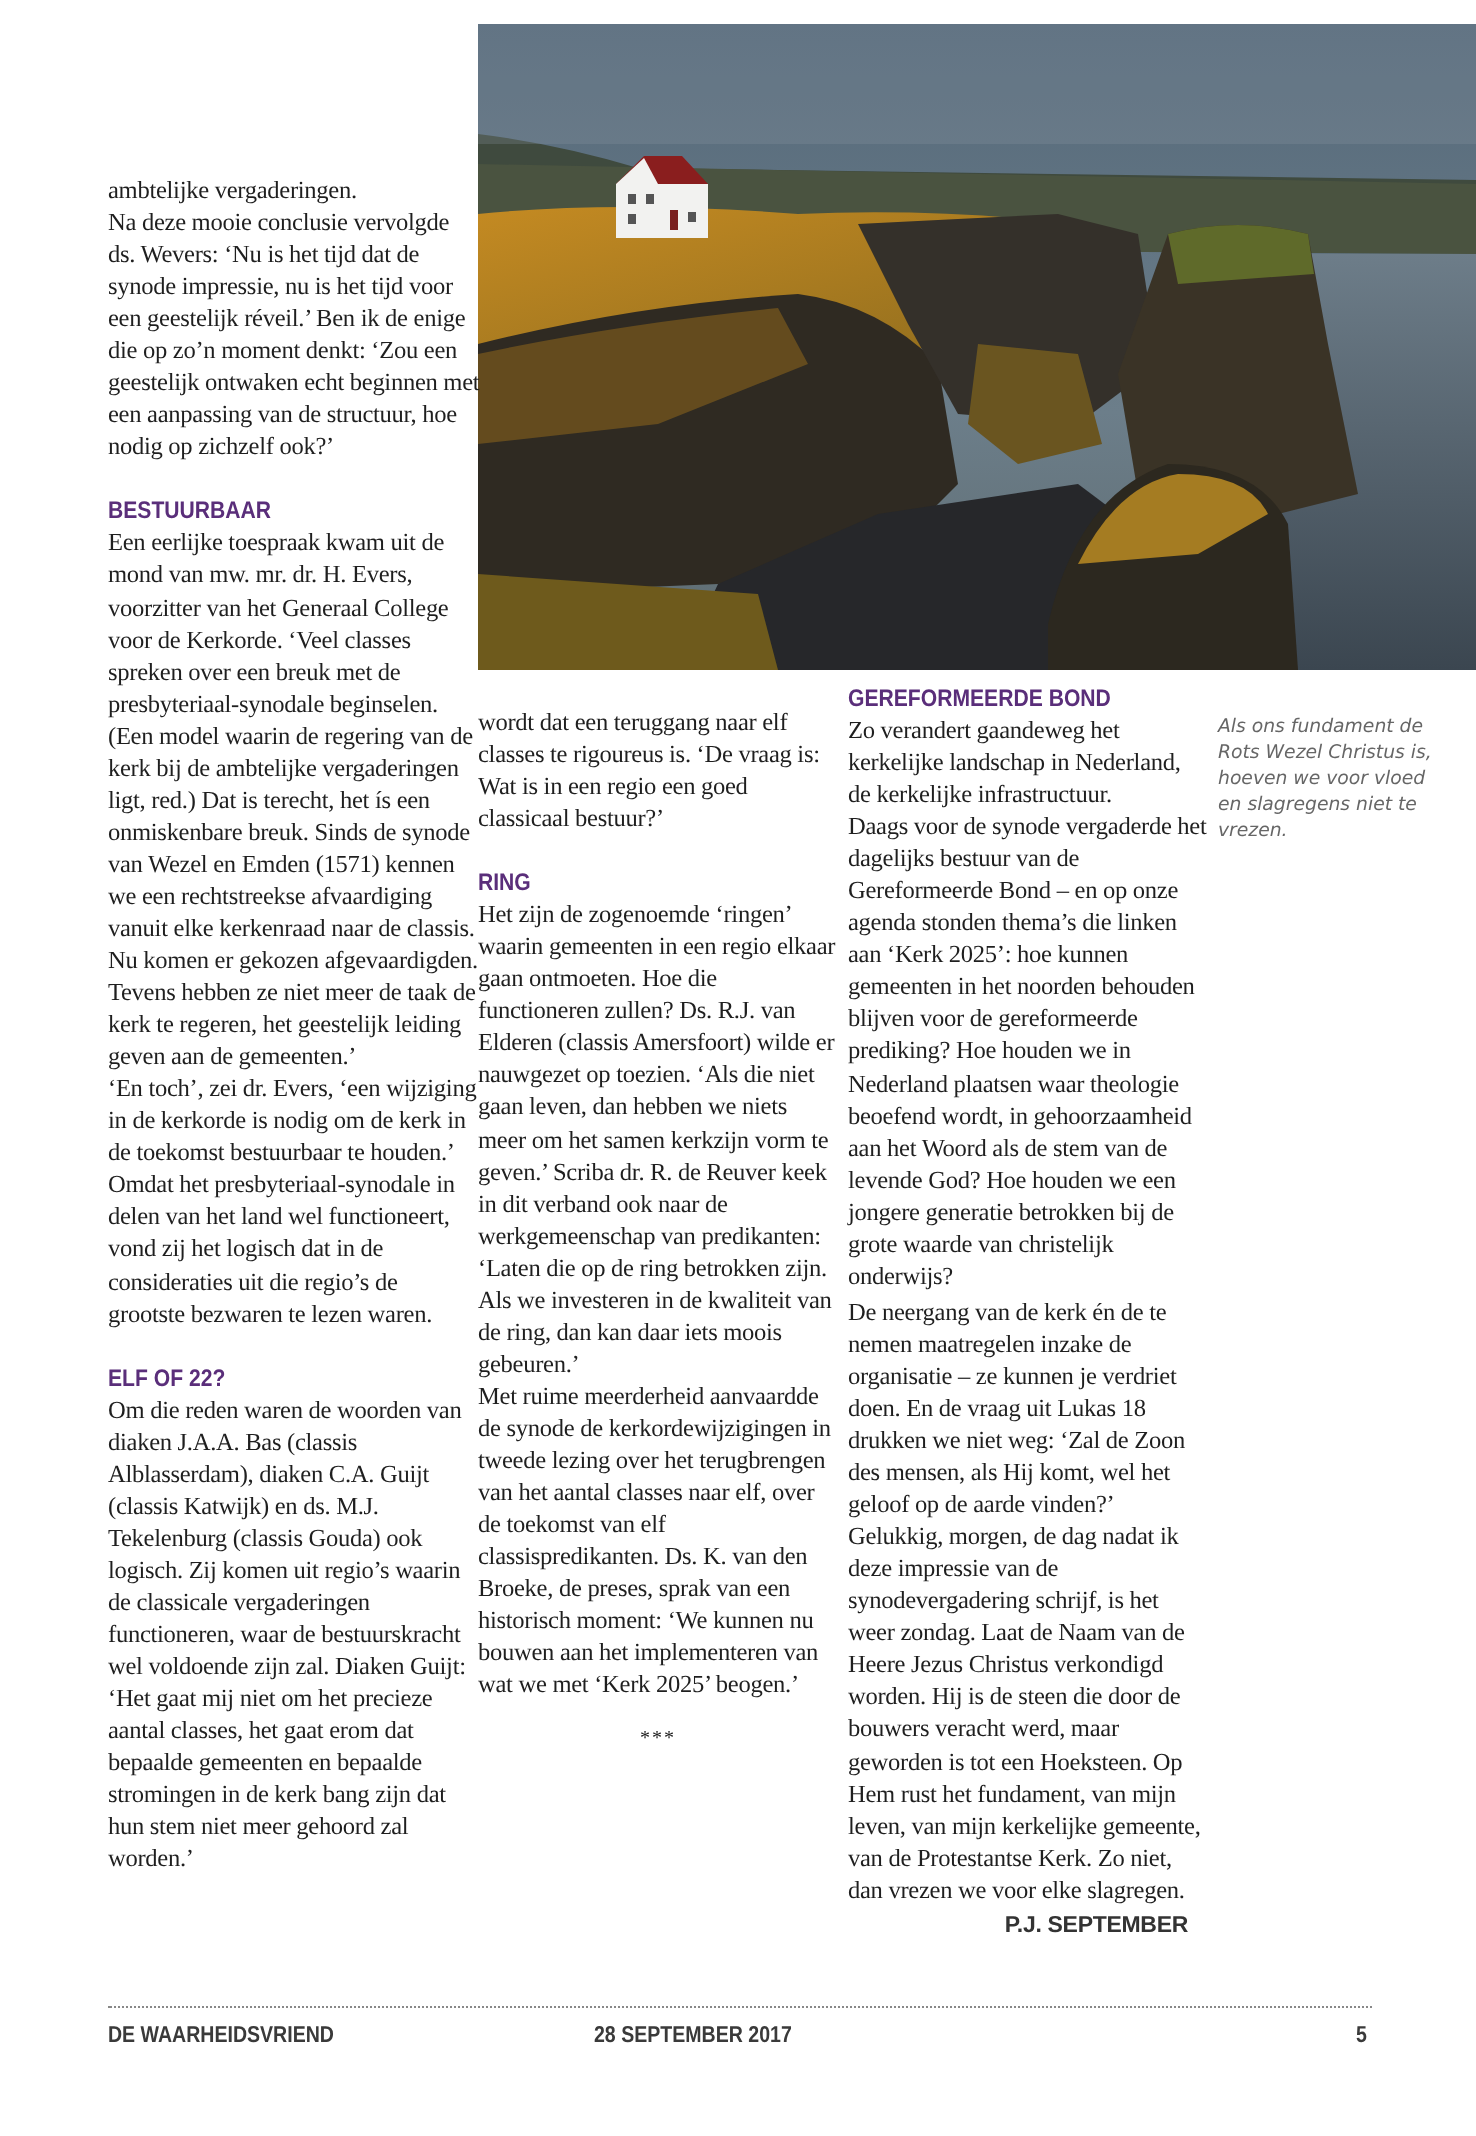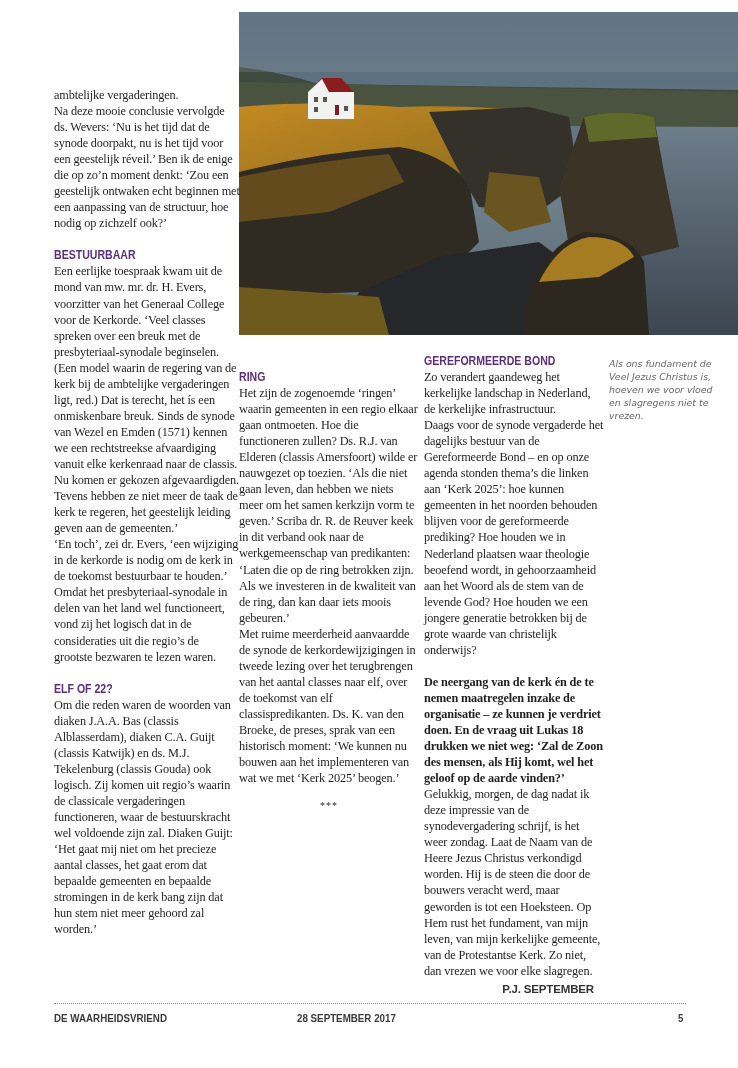--- a/index.html
+++ b/index.html
@@ -7,36 +7,36 @@
   .page { position: absolute; left: 0; top: 0; width: 738px; height: 1068px; }
   .col {
     position: absolute;
     font-family: "Liberation Serif", "DejaVu Serif", serif;
     font-size: 12.3px;
     line-height: 16.05px;
     color: #1f1f1f;
     letter-spacing: -0.15px;
   }
   .col p { margin: 0; }
-  .col p.gap { margin-top: 16px; font-weight: bold; }
+  .col p.gap { margin-top: 2px; }
   .col h3 {
     margin: 16px 0 0 0;
     font-family: "Liberation Sans", "DejaVu Sans", sans-serif;
     font-weight: bold;
     font-size: 12px;
     line-height: 16px;
     color: #5a2e7a;
     letter-spacing: 0;
     transform: scaleX(0.88);
     transform-origin: left center;
   }
   .col h3.first { margin-top: 0; }
   .col1 { left: 54px; top: 87px; width: 186px; }
   .col2 { left: 239px; top: 353px; width: 180px; }
-  .col3 { left: 424px; top: 353px; width: 180px; }
+  .col3 { left: 424px; top: 341px; width: 180px; }
   .stars { text-align: center; margin-top: 12px; font-size: 10px; letter-spacing: 1px; }
   .byline {
     text-align: right;
     font-family: "Liberation Sans", "DejaVu Sans", sans-serif;
     font-weight: bold;
     font-size: 11.5px;
     color: #333;
     margin-top: 2px;
     padding-right: 10px;
   }
@@ -127,43 +127,44 @@
         <rect x="96" y="93" width="4" height="10" fill="#7a2020"></rect>
         <rect x="105" y="94" width="4" height="5" fill="#555"></rect>
       </g>
 
       <rect x="0" y="0" width="499" height="60" fill="#8a99a3" opacity="0.25"></rect>
     </svg>
   </div>
 
   <div class="col col1">
     <p>ambtelijke vergaderingen.</p>
-    <p>Na deze mooie conclusie vervolgde ds. Wevers: ‘Nu is het tijd dat de synode doorpakt, nu is het tijd voor een geestelijk réveil.’ Ben ik de enige die op zo’n moment denkt: ‘Zou een geestelijk ontwaken echt beginnen met een aanpassing van de structuur, hoe nodig op zichzelf ook?’</p>
+    <p>Na deze mooie conclusie vervolgde ds. Wevers: ‘Nu is het tijd dat de synode impressie, nu is het tijd voor een geestelijk réveil.’ Ben ik de enige die op zo’n moment denkt: ‘Zou een geestelijk ontwaken echt beginnen met een aanpassing van de structuur, hoe nodig op zichzelf ook?’</p>
     <h3>BESTUURBAAR</h3>
     <p>Een eerlijke toespraak kwam uit de mond van mw. mr. dr. H. Evers, voorzitter van het Generaal College voor de Kerkorde. ‘Veel classes spreken over een breuk met de presbyteriaal-synodale beginselen. (Een model waarin de regering van de kerk bij de ambtelijke vergaderingen ligt, red.) Dat is terecht, het ís een onmiskenbare breuk. Sinds de synode van Wezel en Emden (1571) kennen we een rechtstreekse afvaardiging vanuit elke kerkenraad naar de classis. Nu komen er gekozen afgevaardigden. Tevens hebben ze niet meer de taak de kerk te regeren, het geestelijk leiding geven aan de gemeenten.’</p>
     <p>‘En toch’, zei dr. Evers, ‘een wijziging in de kerkorde is nodig om de kerk in de toekomst bestuurbaar te houden.’ Omdat het presbyteriaal-synodale in delen van het land wel functioneert, vond zij het logisch dat in de consideraties uit die regio’s de grootste bezwaren te lezen waren.</p>
     <h3>ELF OF 22?</h3>
     <p>Om die reden waren de woorden van diaken J.A.A. Bas (classis Alblasserdam), diaken C.A. Guijt (classis Katwijk) en ds. M.J. Tekelenburg (classis Gouda) ook logisch. Zij komen uit regio’s waarin de classicale vergaderingen functioneren, waar de bestuurskracht wel voldoende zijn zal. Diaken Guijt: ‘Het gaat mij niet om het precieze aantal classes, het gaat erom dat bepaalde gemeenten en bepaalde stromingen in de kerk bang zijn dat hun stem niet meer gehoord zal worden.’</p>
   </div>
 
   <div class="col col2">
+    <p>wordt dat een teruggang naar elf classes te rigoureus is. ‘De vraag is: Wat is in een regio een goed classicaal bestuur?’</p>
     <h3>RING</h3>
     <p>Het zijn de zogenoemde ‘ringen’ waarin gemeenten in een regio elkaar gaan ontmoeten. Hoe die functioneren zullen? Ds. R.J. van Elderen (classis Amersfoort) wilde er nauwgezet op toezien. ‘Als die niet gaan leven, dan hebben we niets meer om het samen kerkzijn vorm te geven.’ Scriba dr. R. de Reuver keek in dit verband ook naar de werkgemeenschap van predikanten: ‘Laten die op de ring betrokken zijn. Als we investeren in de kwaliteit van de ring, dan kan daar iets moois gebeuren.’</p>
     <p>Met ruime meerderheid aanvaardde de synode de kerkordewijzigingen in tweede lezing over het terugbrengen van het aantal classes naar elf, over de toekomst van elf classispredikanten. Ds. K. van den Broeke, de preses, sprak van een historisch moment: ‘We kunnen nu bouwen aan het implementeren van wat we met ‘Kerk 2025’ beogen.’</p>
     <div class="stars">***</div>
   </div>
 
   <div class="col col3">
     <h3 class="first">GEREFORMEERDE BOND</h3>
     <p>Zo verandert gaandeweg het kerkelijke landschap in Nederland, de kerkelijke infrastructuur.</p>
     <p>Daags voor de synode vergaderde het dagelijks bestuur van de Gereformeerde Bond – en op onze agenda stonden thema’s die linken aan ‘Kerk 2025’: hoe kunnen gemeenten in het noorden behouden blijven voor de gereformeerde prediking? Hoe houden we in Nederland plaatsen waar theologie beoefend wordt, in gehoorzaamheid aan het Woord als de stem van de levende God? Hoe houden we een jongere generatie betrokken bij de grote waarde van christelijk onderwijs?</p>
     <p class="gap">De neergang van de kerk én de te nemen maatregelen inzake de organisatie – ze kunnen je verdriet doen. En de vraag uit Lukas 18 drukken we niet weg: ‘Zal de Zoon des mensen, als Hij komt, wel het geloof op de aarde vinden?’</p>
     <p>Gelukkig, morgen, de dag nadat ik deze impressie van de synodevergadering schrijf, is het weer zondag. Laat de Naam van de Heere Jezus Christus verkondigd worden. Hij is de steen die door de bouwers veracht werd, maar geworden is tot een Hoeksteen. Op Hem rust het fundament, van mijn leven, van mijn kerkelijke gemeente, van de Protestantse Kerk. Zo niet, dan vrezen we voor elke slagregen.</p>
     <div class="byline">P.J. SEPTEMBER</div>
   </div>
 
-  <div class="caption">Als ons fundament de Veel Jezus Christus is, hoeven we voor vloed en slagregens niet te vrezen.</div>
+  <div class="caption">Als ons fundament de Rots Wezel Christus is, hoeven we voor vloed en slagregens niet te vrezen.</div>
 
   <div class="footer-rule"></div>
   <div class="footer left">DE WAARHEIDSVRIEND</div>
   <div class="footer center">28 SEPTEMBER 2017</div>
   <div class="footer right">5</div>
 </div>
 
 </body></html>

